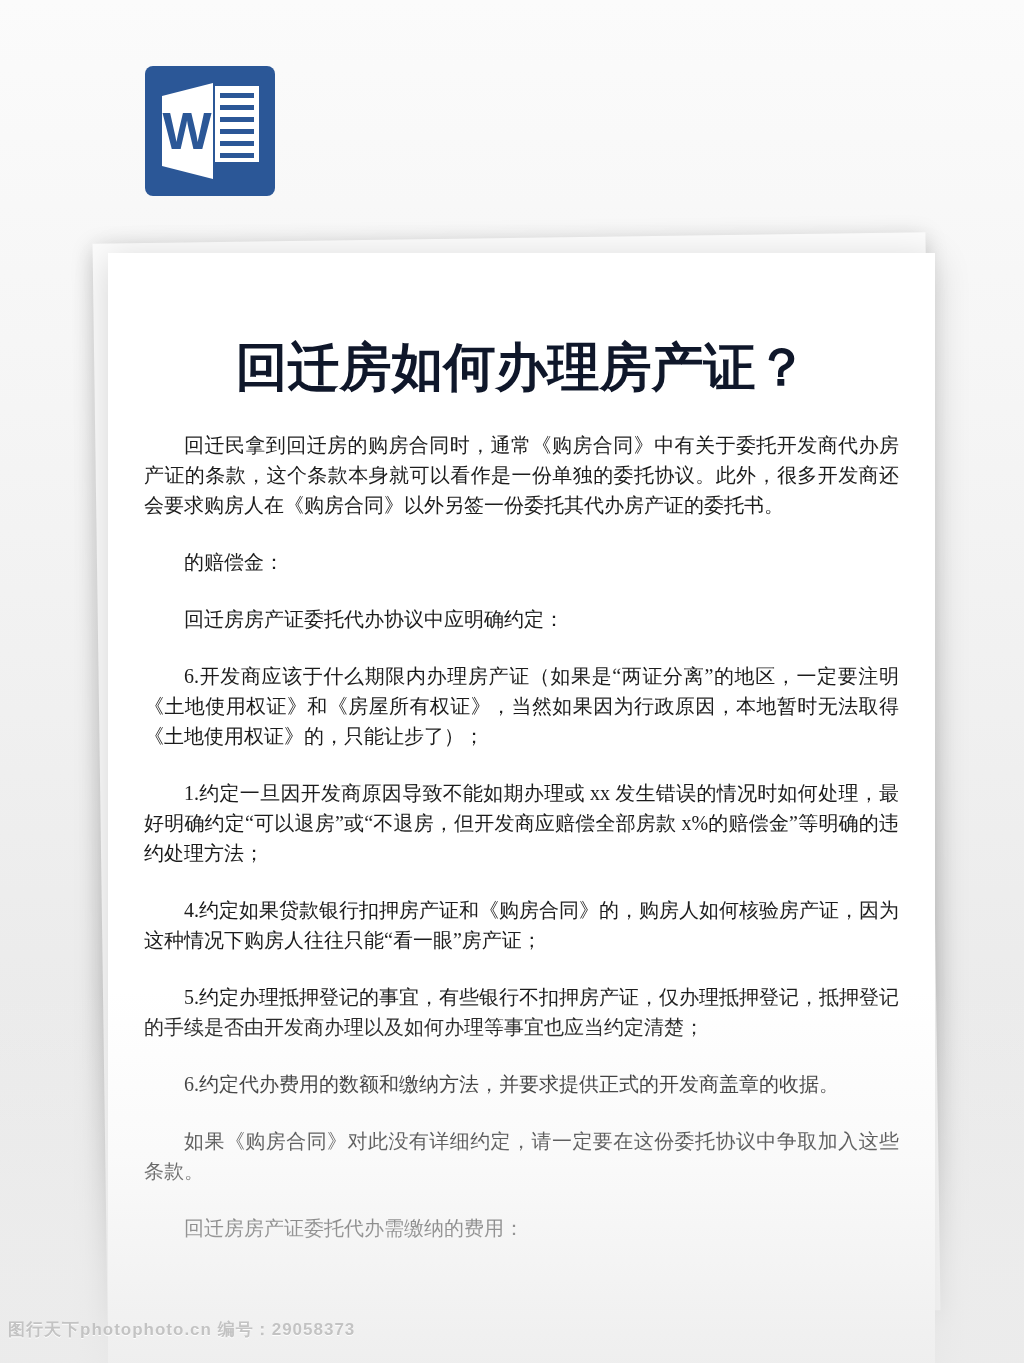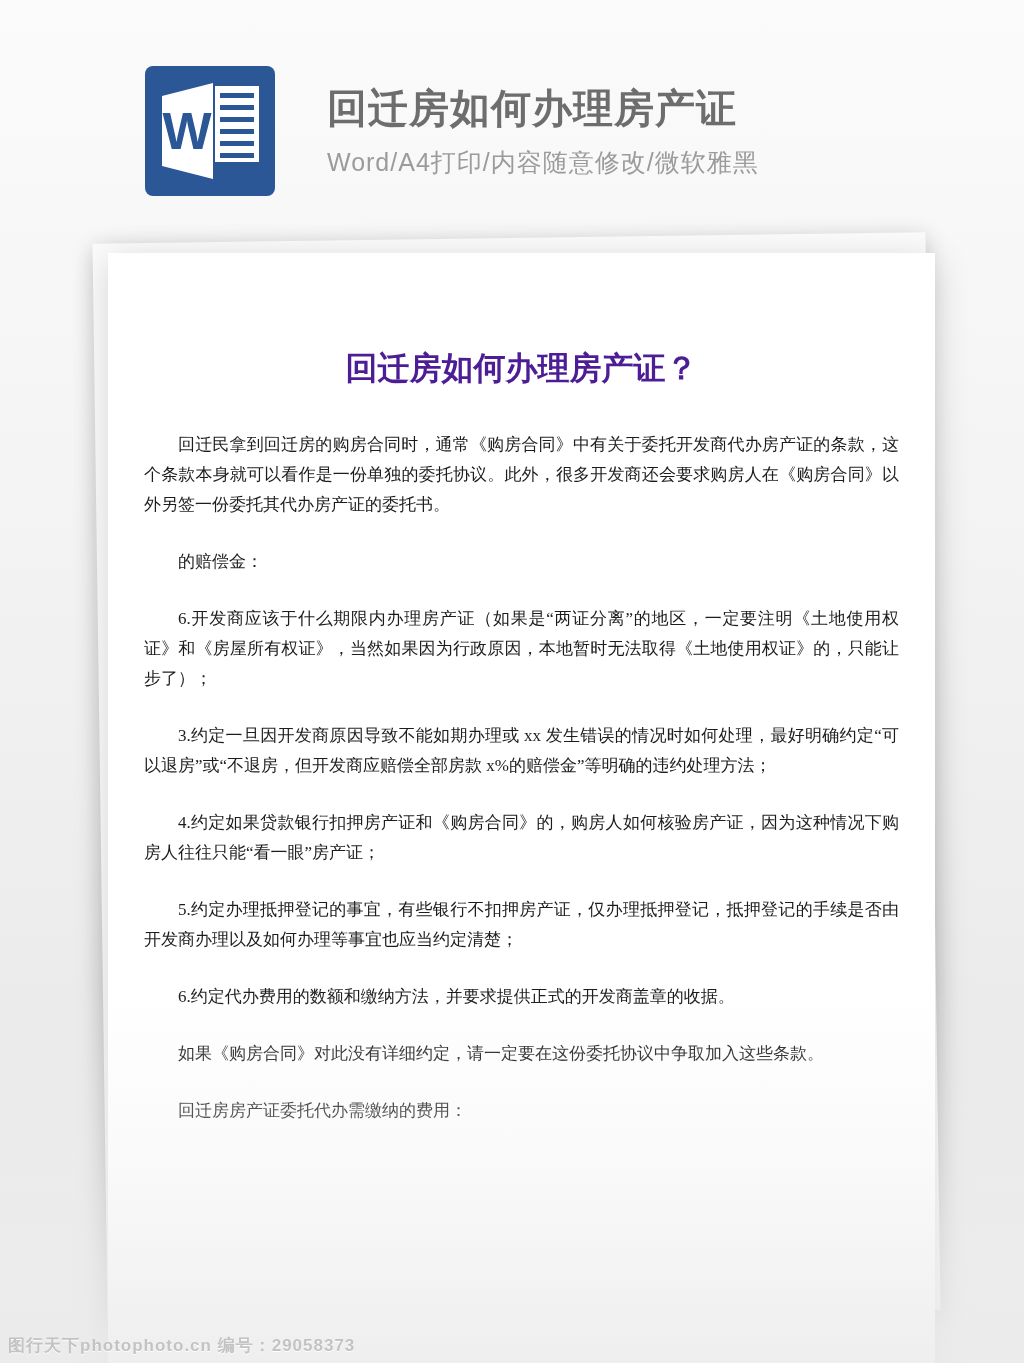--- a/index.html
+++ b/index.html
@@ -63,30 +63,30 @@
     width: 827px;
     height: 1200px;
     background: #ffffff;
     box-shadow: 0 6px 34px rgba(0,0,0,0.16);
     padding: 90px 36px 0 36px;
   }
 
   
   .doc-title {
     font-family: "Liberation Serif", "DejaVu Serif", serif;
-    font-size: 32px;
+    font-size: 52px;
     font-weight: 600;
-    color: #4c1d95;
+    color: #0f172a;
     text-align: center;
     line-height: 50px;
     margin-bottom: 37px;
   }
   .doc-body p {
     font-family: "Liberation Serif", "DejaVu Serif", serif;
-    font-size: 17px;
+    font-size: 20px;
     color: #1c1c1c;
     line-height: 30px;
     text-align: justify;
     text-indent: 2em;
     margin: 7px 0 27px 0;
   }
 
   
   .fade {
     position: absolute;
@@ -100,21 +100,21 @@
       rgba(240,240,240,0.35) 45%,
       rgba(238,238,238,0.68) 75%,
       rgba(236,236,236,0.87) 100%);
     z-index: 5;
   }
 
   
   .watermark {
     position: absolute;
     left: 8px;
-    bottom: 6px;
+    bottom: 22px;
     z-index: 9;
     font-size: 17px;
     font-weight: bold;
     color: #c3c3c3;
     letter-spacing: 1px;
     text-shadow: 0 1px 0 rgba(255,255,255,0.9);
     margin-top: 21px;
   }
 </style>
 </head>
@@ -130,35 +130,32 @@
         <rect x="75" y="27" width="34" height="5"></rect>
         <rect x="75" y="39" width="34" height="5"></rect>
         <rect x="75" y="51" width="34" height="5"></rect>
         <rect x="75" y="63" width="34" height="5"></rect>
         <rect x="75" y="75" width="34" height="5"></rect>
         <rect x="75" y="87" width="34" height="5"></rect>
       </g>
       <polygon points="17,30 68,17 68,113 17,100" fill="#ffffff"></polygon>
       <text x="42" y="83" text-anchor="middle" font-family="Liberation Sans, sans-serif" font-size="52" font-weight="bold" fill="#2B5797">W</text>
     </svg>
-    <div class="header-text">
-      <div class="header-title">回迁房如何办理房产证</div>
-      <div class="header-subtitle">Word/A4打印/内容随意修改/微软雅黑</div>
-    </div>
   </header>
 
   <div class="sheet-behind"></div>
 
   <div class="sheet">
     <h1 class="doc-title">回迁房如何办理房产证？</h1>
     <div class="doc-body">
         <p>回迁民拿到回迁房的购房合同时，通常《购房合同》中有关于委托开发商代办房产证的条款，这个条款本身就可以看作是一份单独的委托协议。此外，很多开发商还会要求购房人在《购房合同》以外另签一份委托其代办房产证的委托书。</p>
         <p>的赔偿金：</p>
+        <p>回迁房房产证委托代办协议中应明确约定：</p>
         <p>6.开发商应该于什么期限内办理房产证（如果是“两证分离”的地区，一定要注明《土地使用权证》和《房屋所有权证》，当然如果因为行政原因，本地暂时无法取得《土地使用权证》的，只能让步了）；</p>
-        <p>3.约定一旦因开发商原因导致不能如期办理或 xx 发生错误的情况时如何处理，最好明确约定“可以退房”或“不退房，但开发商应赔偿全部房款 x%的赔偿金”等明确的违约处理方法；</p>
+        <p>1.约定一旦因开发商原因导致不能如期办理或 xx 发生错误的情况时如何处理，最好明确约定“可以退房”或“不退房，但开发商应赔偿全部房款 x%的赔偿金”等明确的违约处理方法；</p>
         <p>4.约定如果贷款银行扣押房产证和《购房合同》的，购房人如何核验房产证，因为这种情况下购房人往往只能“看一眼”房产证；</p>
         <p>5.约定办理抵押登记的事宜，有些银行不扣押房产证，仅办理抵押登记，抵押登记的手续是否由开发商办理以及如何办理等事宜也应当约定清楚；</p>
         <p>6.约定代办费用的数额和缴纳方法，并要求提供正式的开发商盖章的收据。</p>
         <p>如果《购房合同》对此没有详细约定，请一定要在这份委托协议中争取加入这些条款。</p>
         <p>回迁房房产证委托代办需缴纳的费用：</p>
       </div>
   </div>
 
   <div class="fade"></div>
 

